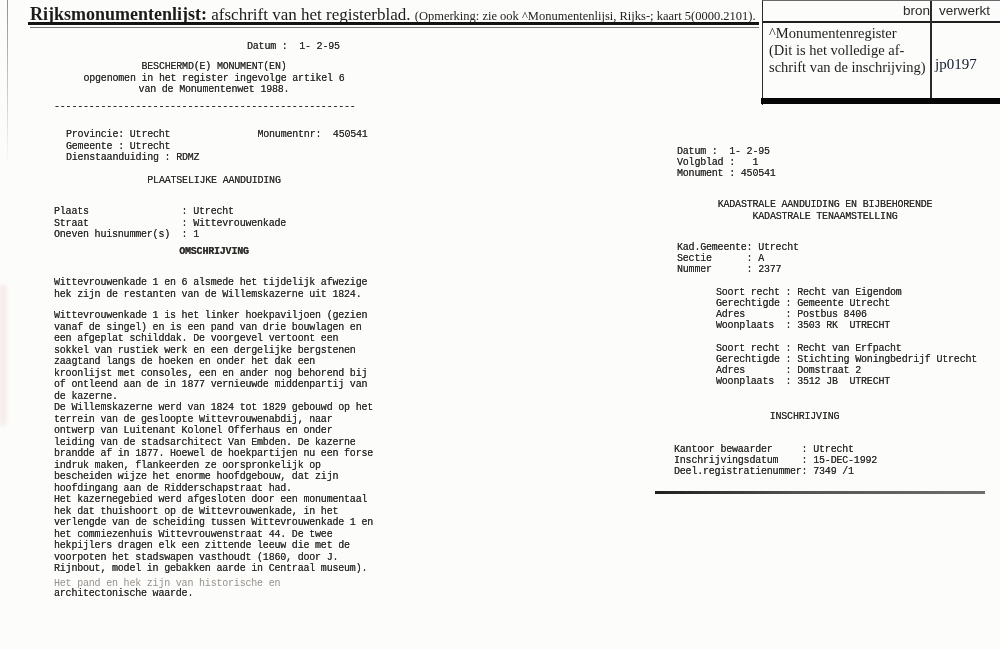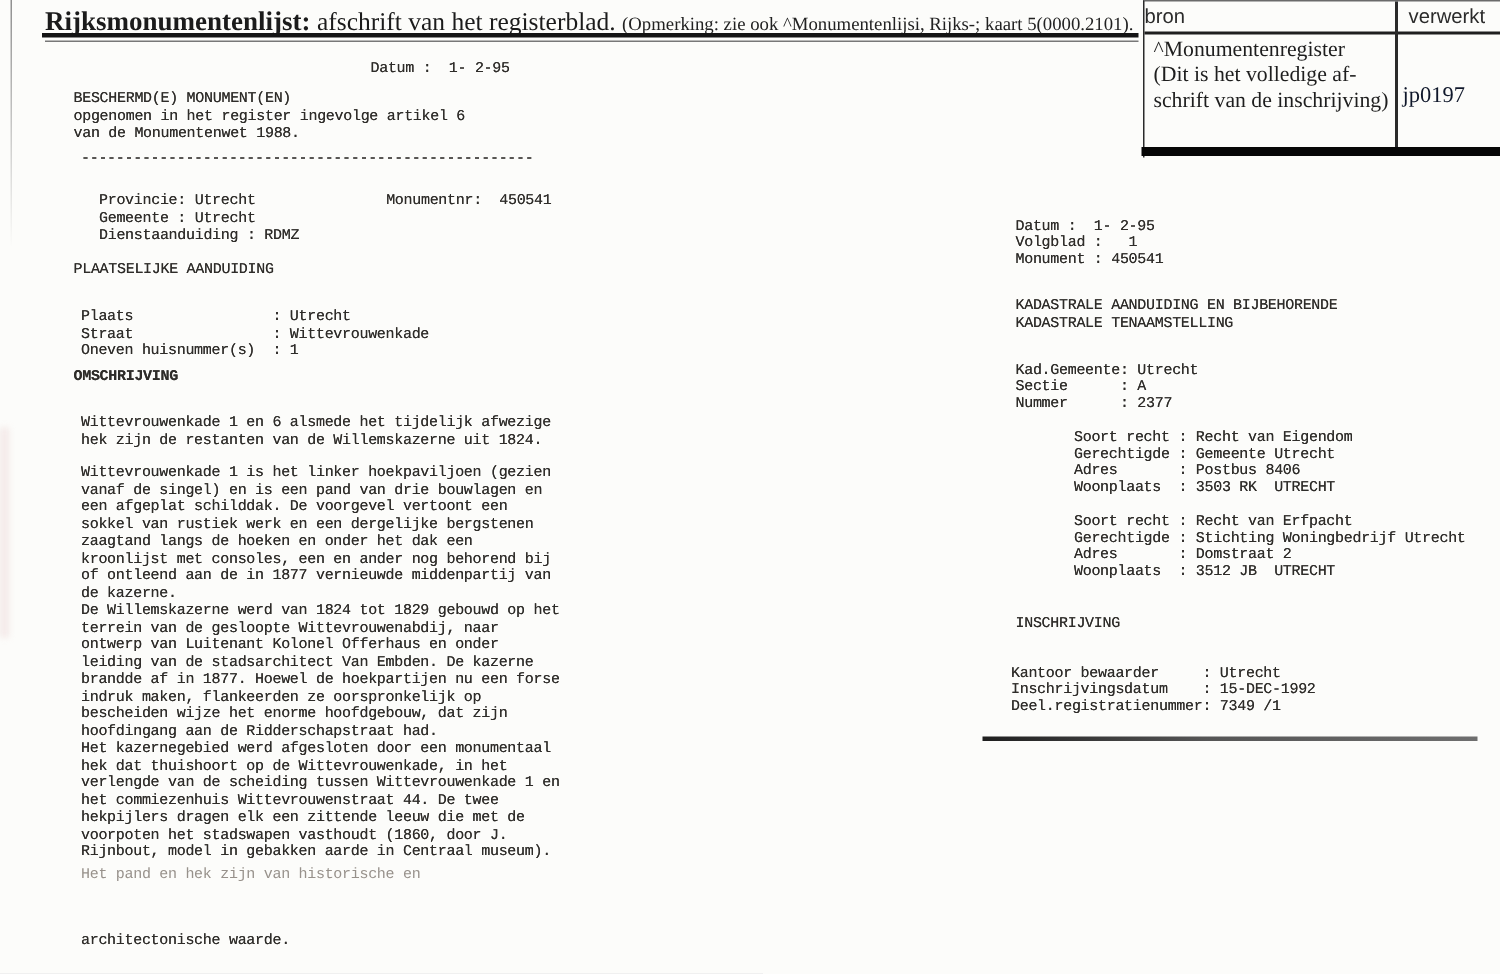--- a/index.html
+++ b/index.html
@@ -16,46 +16,46 @@
   .doc-title .b{font-weight:bold;font-size:18px;}
   .doc-title .note{font-size:12.5px;color:#222;}
   .rule-thick{position:absolute;left:28px;top:22px;width:731px;height:3px;background:#141414;}
   .rule-thin{position:absolute;left:30px;top:27px;width:729px;height:1px;background:#4c4c4c;opacity:.75;}
   
   .stamp{position:absolute;left:762px;top:0;width:238px;height:104px;
          border-left:1.5px solid #2a2a2a;border-top:1px solid #6a6a6a;}
   .stamp-divider{position:absolute;left:167px;top:0;width:1.5px;height:97px;background:#2a2a2a;}
   .stamp-headrule{position:absolute;left:0;top:20px;width:238px;height:1.5px;background:#1f1f1f;}
   .stamp-head{position:absolute;top:2px;font-size:13.5px;color:#2b2b2b;}
-  .stamp-head.c1{left:0;width:167px;text-align:left;}
+  .stamp-head.c1{left:0;width:167px;text-align:right;}
   .stamp-head.c2{left:176px;}
   .stamp-note{position:absolute;left:6px;top:24px;width:160px;
               font-family:"Liberation Serif","DejaVu Serif",serif;font-size:14.5px;line-height:17px;
               color:#1e1e1e;white-space:pre;}
   .stamp-code{position:absolute;left:172px;top:55px;
               font-family:"Liberation Serif","DejaVu Serif",serif;font-size:15px;color:#0f172a;}
   .stamp-bar{position:absolute;left:-2px;top:97px;width:242px;height:6px;background:#060606;}
   
   .mono{position:absolute;font-family:"Liberation Mono","DejaVu Sans Mono",monospace;
         font-size:10px;line-height:11.5px;letter-spacing:-0.2px;white-space:pre;
         color:#2e2c29;text-shadow:0 0 .4px rgba(46,44,41,.85);padding-left:14px;}
-  .ctr{}
+  .ctr{text-align:center;}
   .faded{color:#97918b;text-shadow:none;}
   
   .lc-datum{left:233px;top:41px;}
   .lc-besluit{left:35px;top:61px;width:330px;}
   .lc-dashes{left:40px;top:101px;}
   .lc-registration{left:52px;top:129px;}
   .lc-plaatselijk{left:35px;top:175px;width:330px;}
   .lc-plaats{left:40px;top:206px;}
   .lc-omschrijving{left:35px;top:246px;width:330px;font-weight:bold;}
   .lc-para1{left:40px;top:277px;}
   .lc-para2{left:40px;top:310px;}
   .lc-waarde1{left:40px;top:578px;}
-  .lc-waarde2{left:40px;top:622px;}
+  .lc-waarde2{left:40px;top:588px;}
   
   .rc-blad{left:663px;top:146px;line-height:11px;}
   .rc-kadkop{left:663px;top:199px;width:296px;}
   .rc-kad{left:663px;top:242px;line-height:11px;}
   .rc-recht1{left:702px;top:287px;line-height:11px;}
   .rc-recht2{left:702px;top:343px;line-height:11px;}
   .rc-inschkop{left:663px;top:411px;width:255px;}
   .rc-insch{left:660px;top:444px;line-height:11px;}
   .rc-rule{position:absolute;left:655px;top:491px;width:330px;height:2.5px;
            background:linear-gradient(to right,#1f1f1f,#555 45%,#6e6e6e);}

